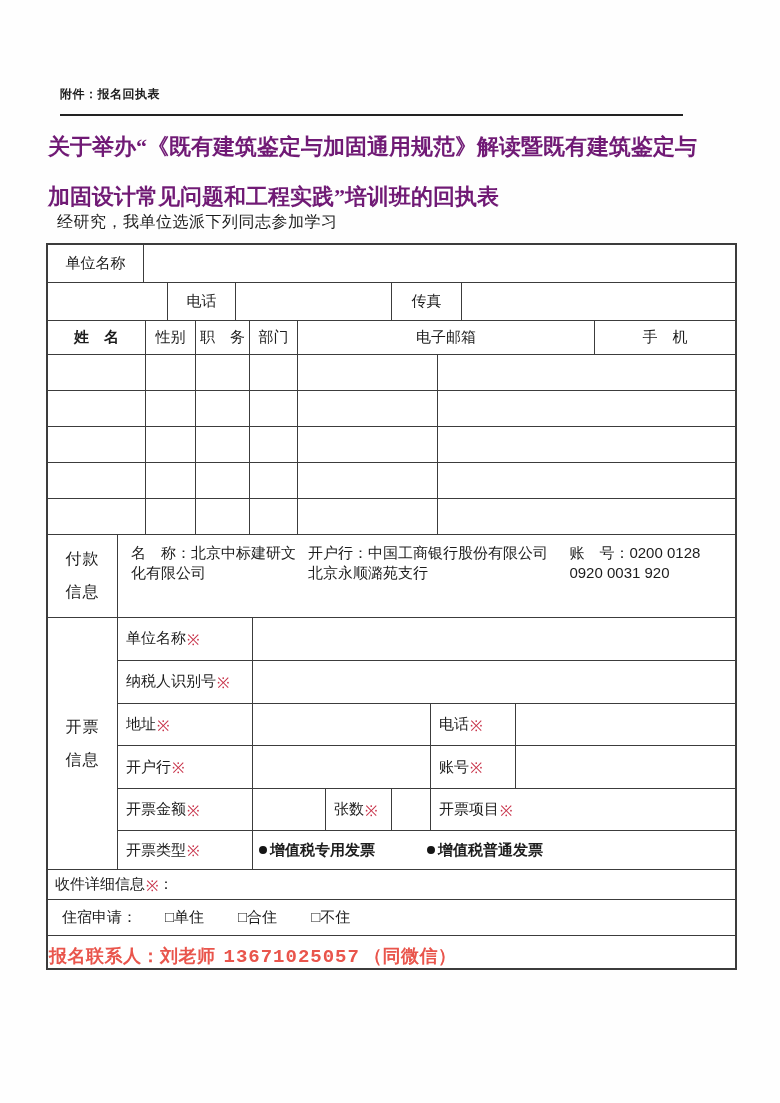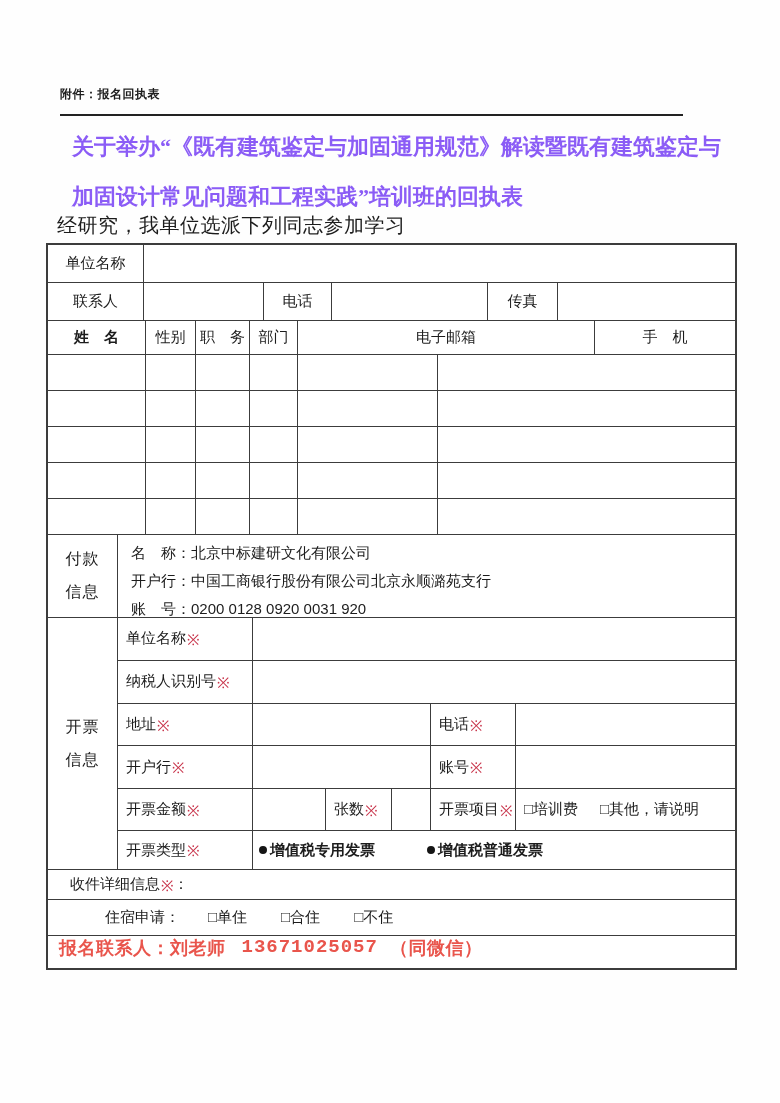--- a/index.html
+++ b/index.html
@@ -20,27 +20,27 @@
   .page{position:absolute;top:0;left:0;width:780px;height:1103px;background:#fefefe;}
 
   .att-title{
     position:absolute;left:60px;top:86px;
     font-size:12px;font-weight:bold;letter-spacing:.5px;
   }
   .title-underline{
     position:absolute;left:60px;top:114px;width:623px;height:2px;background:#222;
   }
   .heading{
-    position:absolute;left:72px;top:122px;width:680px;
+    position:absolute;left:48px;top:122px;width:680px;
     font-family:"Liberation Serif",serif;
-    font-weight:bold;font-size:22px;line-height:50px;color:#8b5cf6;
+    font-weight:bold;font-size:22px;line-height:50px;color:#701a75;
   }
   .intro{
     position:absolute;left:57px;top:212px;
-    font-size:20px;letter-spacing:.5px;
+    font-size:16px;letter-spacing:.5px;
   }
 
   .tbl{
     position:absolute;left:46px;top:243px;width:691px;
     border:2px solid var(--line);
     background:#fff;
     font-size:15px;
   }
   .row{display:flex;border-bottom:1px solid var(--line);}
   .row:last-child{border-bottom:none;}
@@ -59,42 +59,42 @@
   .w70{width:70px;}  .w135{width:135px;} .w178{width:178px;} .w85{width:85px;}
   .w73{width:73px;}  .w66{width:66px;}  .w39{width:39px;}
 
   .h38{height:38px;} .h34{height:34px;} .h36{height:36px;}
   .h43{height:43px;} .h42{height:42px;} .h30{height:30px;} .h33{height:36px;} .h32{height:32px;}
 
   .vlabel{
     flex-direction:column;justify-content:center;gap:12px;
     font-size:16px;letter-spacing:1px;
   }
-  .pay-body{flex-direction:column;align-items:flex-start;justify-content:space-between;
+  .pay-body{flex-direction:row;align-items:flex-start;justify-content:flex-end;
     padding:8px 0 8px 13px;gap:8px;line-height:20px;}
   .subcol{flex:1;display:flex;flex-direction:column;}
   .subcol .row:last-child{border-bottom:none;}
 
   .req{color:var(--req);margin-left:1px;}
   .opt{margin-right:22px;white-space:nowrap;}
   .radio-group{display:flex;align-items:center;gap:52px;padding-left:6px;font-weight:bold;}
   .radio-item{display:flex;align-items:center;white-space:nowrap;}
   .radio-glyph{
     width:6px;height:6px;border:4px solid #151515;border-radius:50%;
     display:inline-block;margin-right:3px;background:#fff;flex:0 0 auto;
   }
   .lodging{gap:0;}
   .lodging .lbl{margin-right:28px;}
   .lodging .opt{margin-right:34px;}
 
   .contact-row{
     color:var(--red);
-    padding-left:11px;
+    padding-left:1px;
     font-weight:bold;font-size:18px;letter-spacing:.5px;
-    align-items:flex-start;display:flex;gap:8px;
+    align-items:flex-end;display:flex;
   }
   .contact-phone{
     font-family:Liberation Mono, monospace;
     font-size:19px;font-weight:bold;margin:0 4px 0 8px;letter-spacing:1px;
   }
 </style>
 </head>
 <body>
 
 <div class="page">
@@ -110,21 +110,20 @@
   <div class="intro">经研究，我单位选派下列同志参加学习</div>
 
   <div class="tbl">
 
     <div class="row h38">
       <div class="cell w96 center">单位名称</div>
       <div class="cell flex1"></div>
     </div>
 
     <div class="row h38">
-      <div class="cell w96 center">联系人</div>
       <div class="cell w120"></div>
       <div class="cell w68 center">电话</div>
       <div class="cell w156"></div>
       <div class="cell w70c center">传真</div>
       <div class="cell flex1"></div>
     </div>
 
     <div class="row h34">
       <div class="cell w98 center">姓　名</div>
       <div class="cell w50 center">性别</div>
@@ -243,24 +242,20 @@
           </div>
           <div class="cell w73"></div>
           <div class="cell w66 padl">
             <span>张数</span>
               <span class="req">※</span>
           </div>
           <div class="cell w39"></div>
           <div class="cell w85 padl">
             <span>开票项目</span>
               <span class="req">※</span>
-          </div>
-          <div class="cell flex1 padl">
-            <span class="opt">□培训费</span>
-            <span class="opt">□其他，请说明</span>
           </div>
         </div>
 
         <div class="row h38">
           <div class="cell w135 padl">
             <span>开票类型</span>
               <span class="req">※</span>
           </div>
           <div class="cell flex1 radio-group">
             <span class="radio-item">
@@ -271,29 +266,29 @@
               <span class="radio-glyph"></span>
               <span>增值税普通发票</span>
             </span>
           </div>
         </div>
 
       </div>
     </div>
 
     <div class="row h30">
-      <div class="cell flex1 padl" style="padding-left:1px;margin-left:21px;">
+      <div class="cell flex1 padl" style="padding-left:7px;">
         <span>收件详细信息</span>
           <span class="req">※</span>
           <span>：</span>
       </div>
     </div>
 
     <div class="row h33">
-      <div class="cell flex1 lodging" style="padding-left:21px;margin-left:36px;">
+      <div class="cell flex1 lodging" style="padding-left:14px;">
         <span class="lbl">住宿申请：</span>
         <span class="opt">□单住</span>
         <span class="opt">□合住</span>
         <span class="opt">□不住</span>
       </div>
     </div>
 
     <div class="row h32 contact-row">
       <span>报名联系人：刘老师</span>
       <span class="contact-phone">13671025057</span>

